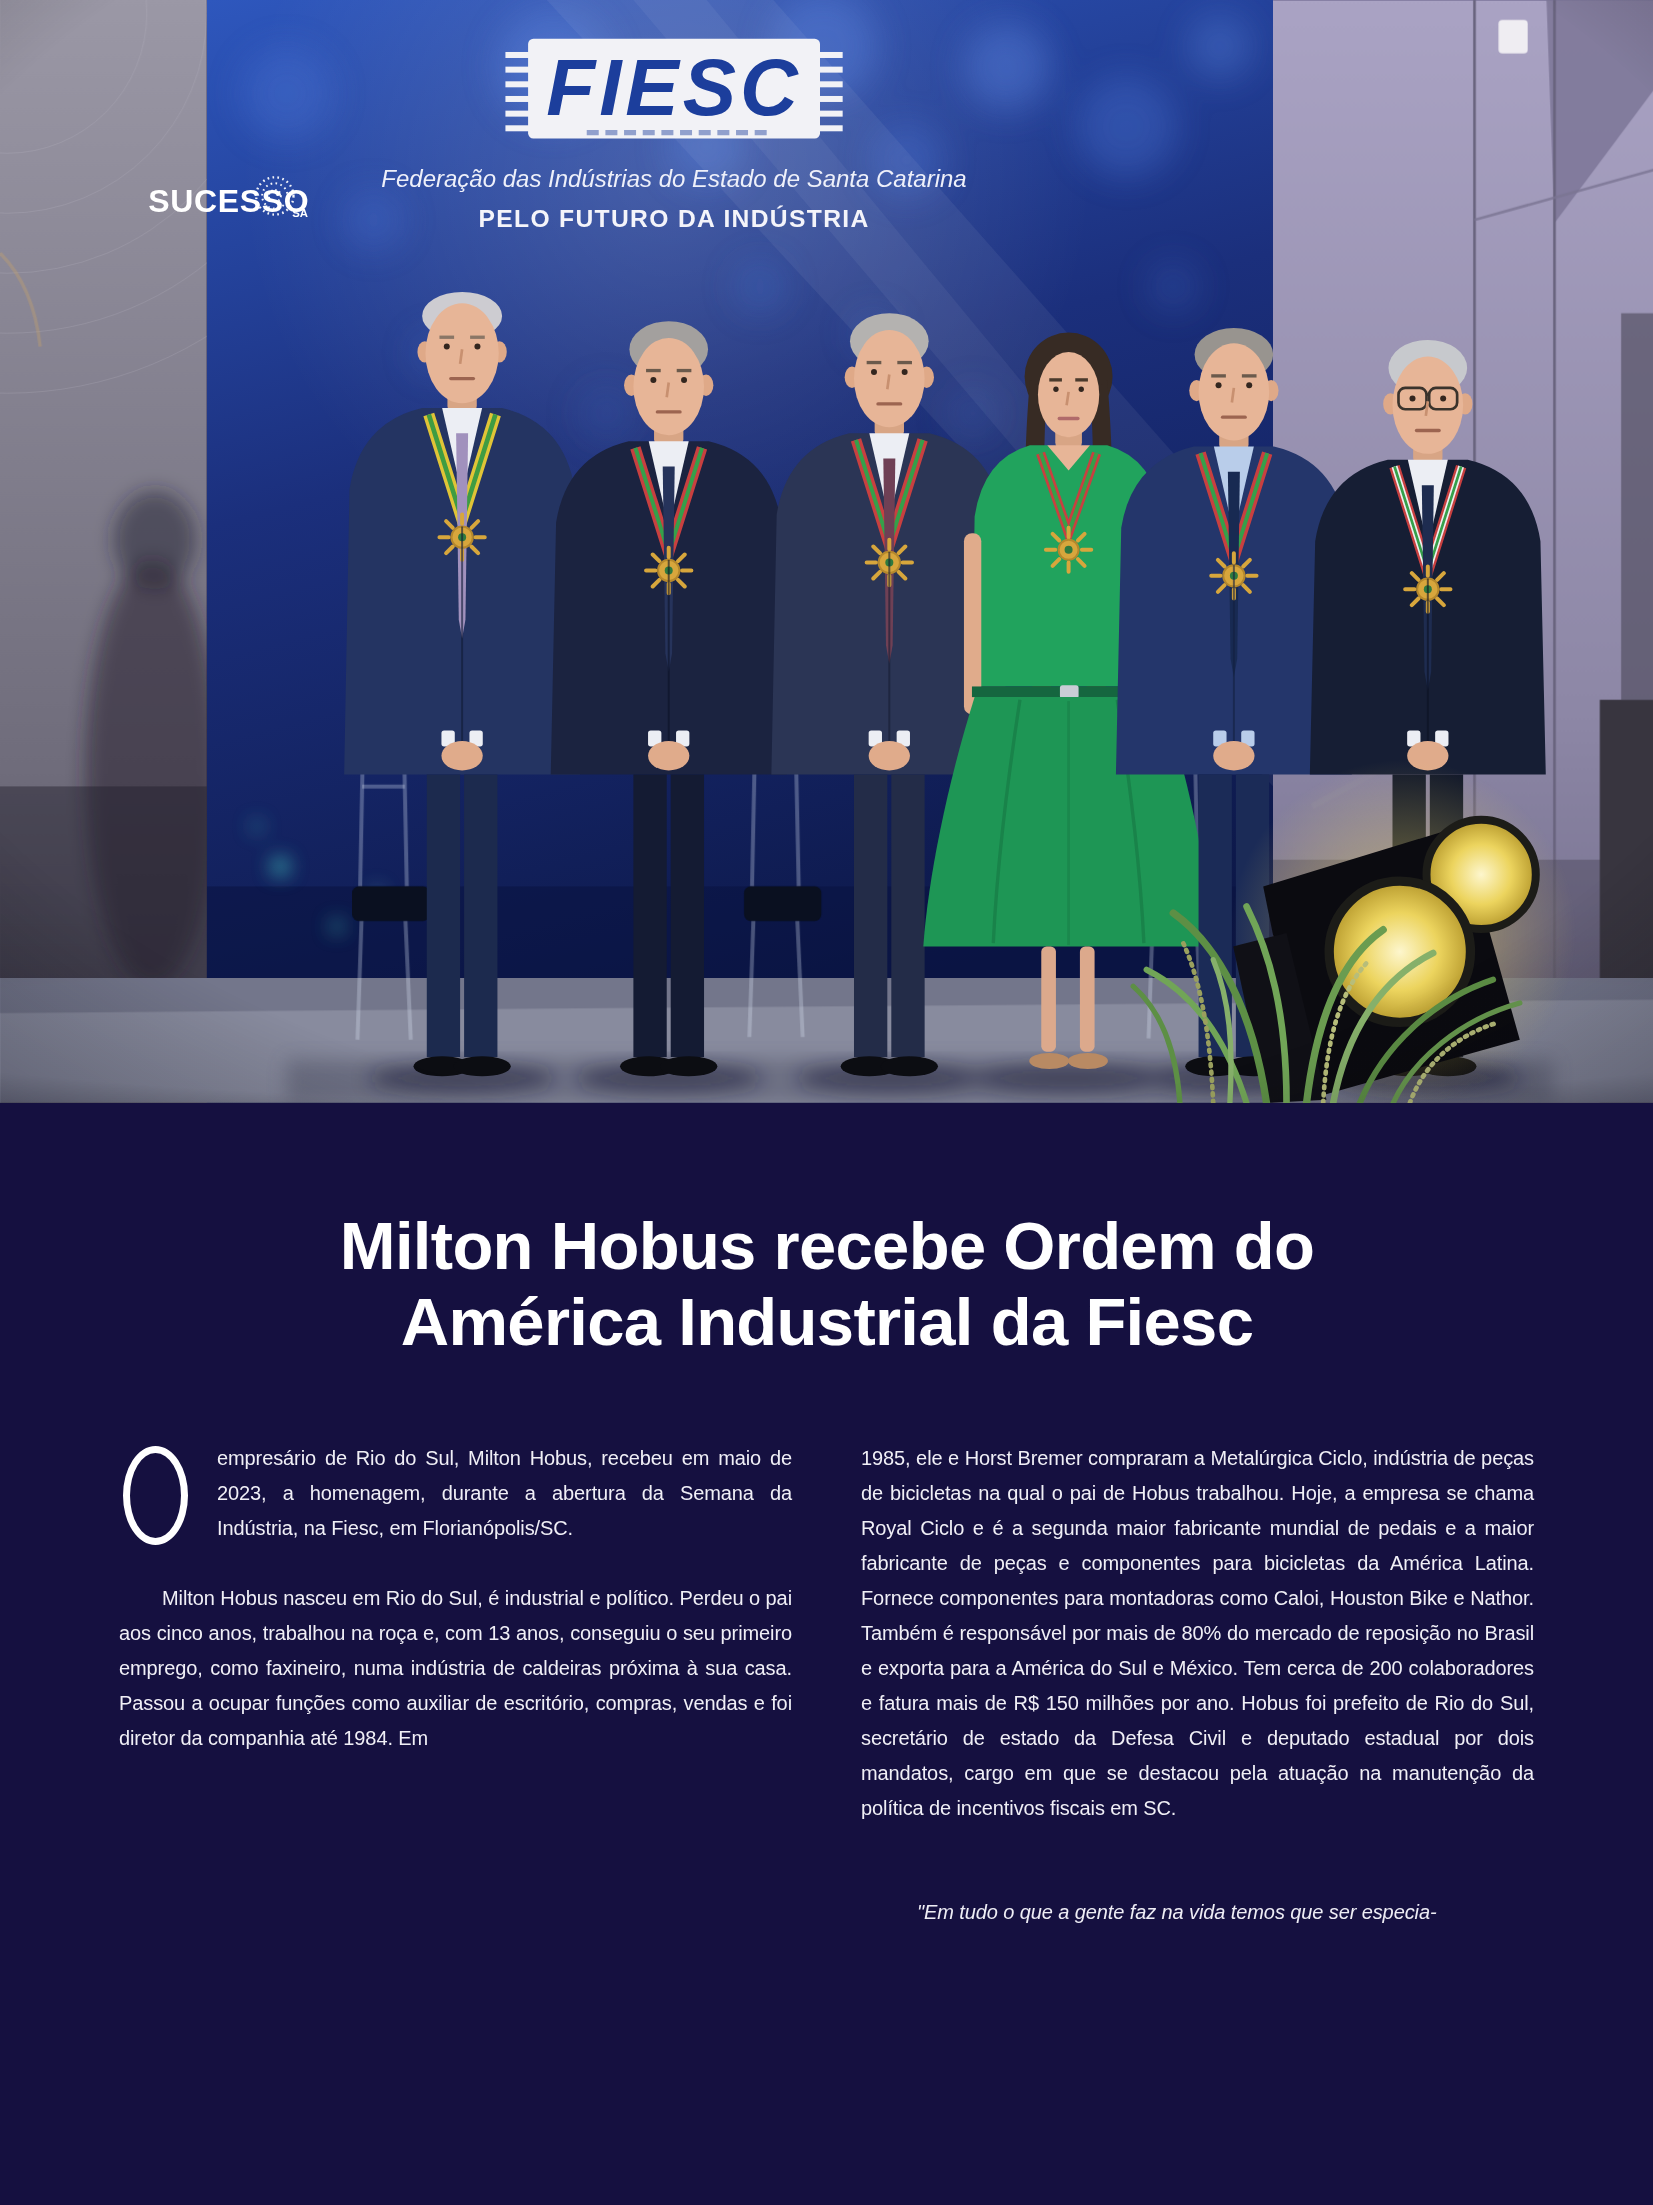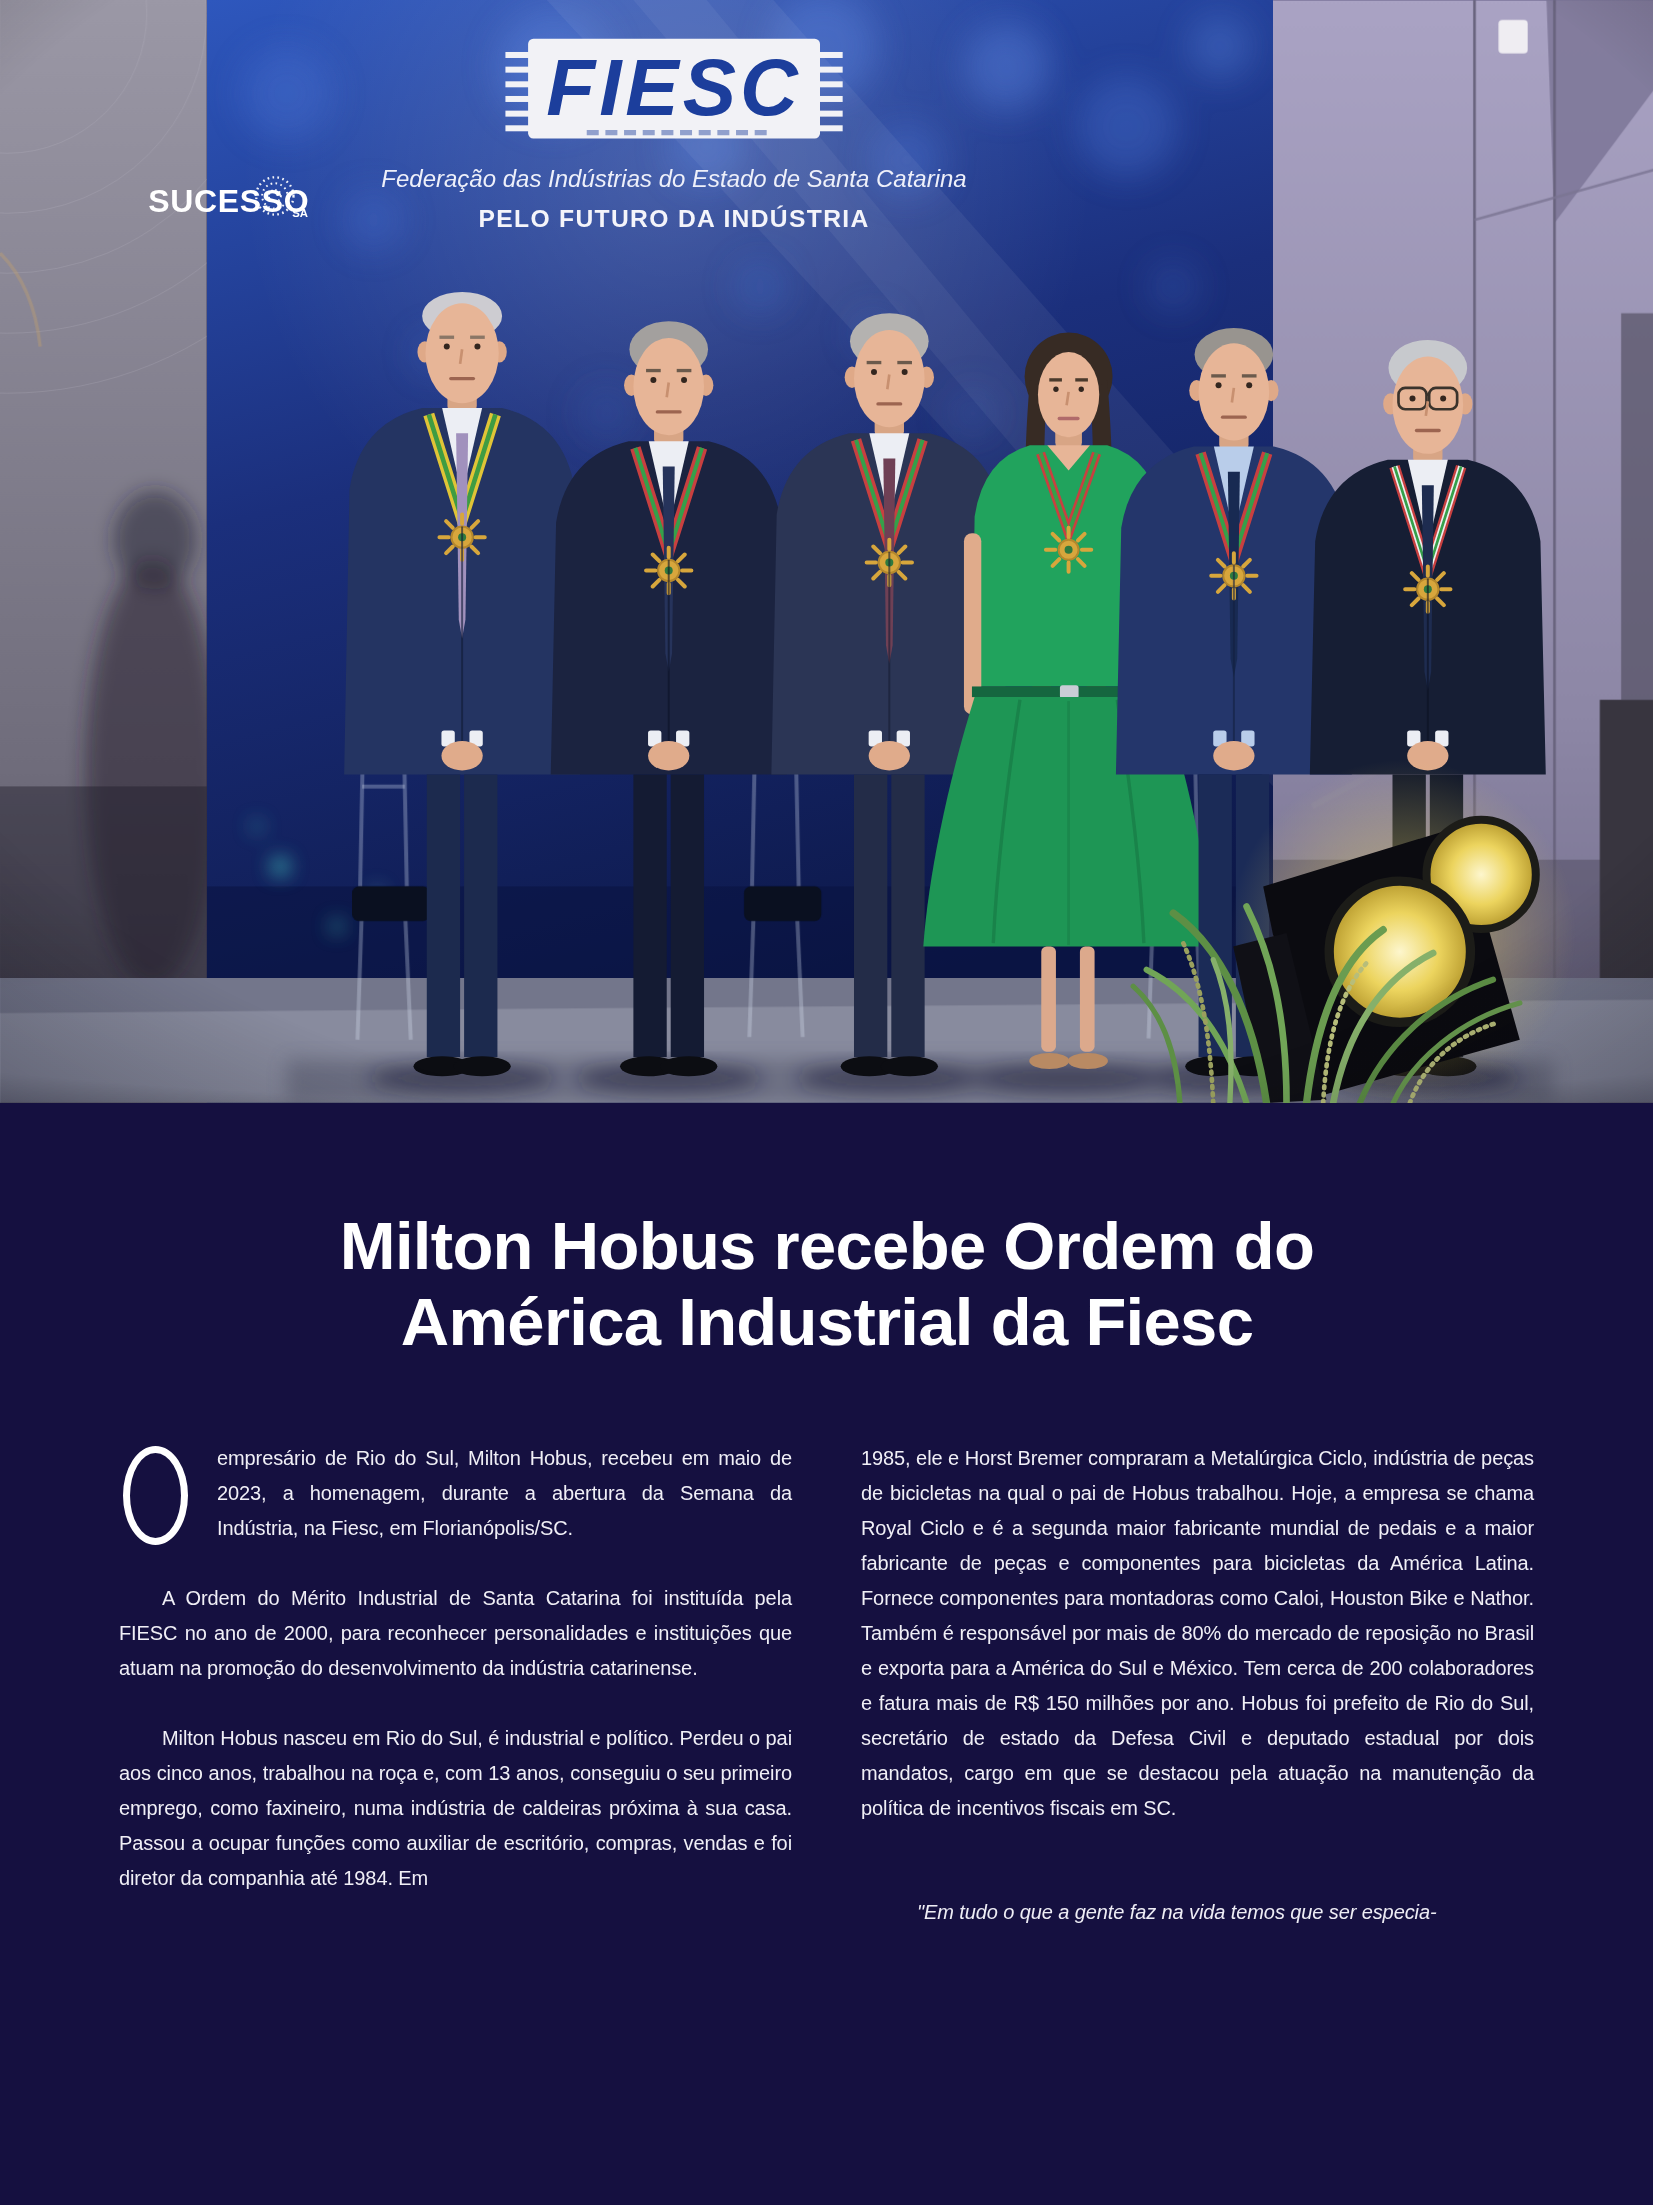--- a/index.html
+++ b/index.html
@@ -434,21 +434,20 @@
     <div>América Industrial da Fiesc</div>
   </h1>
 
   <div class="body-cols">
     <div class="col">
       <p>
         <span class="dropcap">
             <span>O</span>
           </span><span>empresário de Rio do Sul, Milton Hobus, recebeu em maio de 2023, a homenagem, durante a abertura da Semana da Indústria, na Fiesc, em Florianópolis/SC.</span>
       </p>
-      <p class="indent">A Ordem do Mérito Industrial de Santa Catarina foi instituída pela FIESC no ano de 2000, para reconhecer personalidades e instituições que atuam na promoção do desenvolvimento da indústria catarinense.</p>
       <p class="indent">Milton Hobus nasceu em Rio do Sul, é industrial e político. Perdeu o pai aos cinco anos, trabalhou na roça e, com 13 anos, conseguiu o seu primeiro emprego, como faxineiro, numa indústria de caldeiras próxima à sua casa. Passou a ocupar funções como auxiliar de escritório, compras, vendas e foi diretor da companhia até 1984. Em</p>
     </div>
     <div class="col">
       <p>1985, ele e Horst Bremer compraram a Metalúrgica Ciclo, indústria de peças de bicicletas na qual o pai de Hobus trabalhou. Hoje, a empresa se chama Royal Ciclo e é a segunda maior fabricante mundial de pedais e a maior fabricante de peças e componentes para bicicletas da América Latina. Fornece componentes para montadoras como Caloi, Houston Bike e Nathor. Também é responsável por mais de 80% do mercado de reposição no Brasil e exporta para a América do Sul e México. Tem cerca de 200 colaboradores e fatura mais de R$ 150 milhões por ano. Hobus foi prefeito de Rio do Sul, secretário de estado da Defesa Civil e deputado estadual por dois mandatos, cargo em que se destacou pela atuação na manutenção da política de incentivos fiscais em SC.</p>
       <p class="quote">"Em tudo o que a gente faz na vida temos que ser especia-</p>
     </div>
   </div>
 
   <div class="page-footer">22 SUCESSO S/A</div>
 

